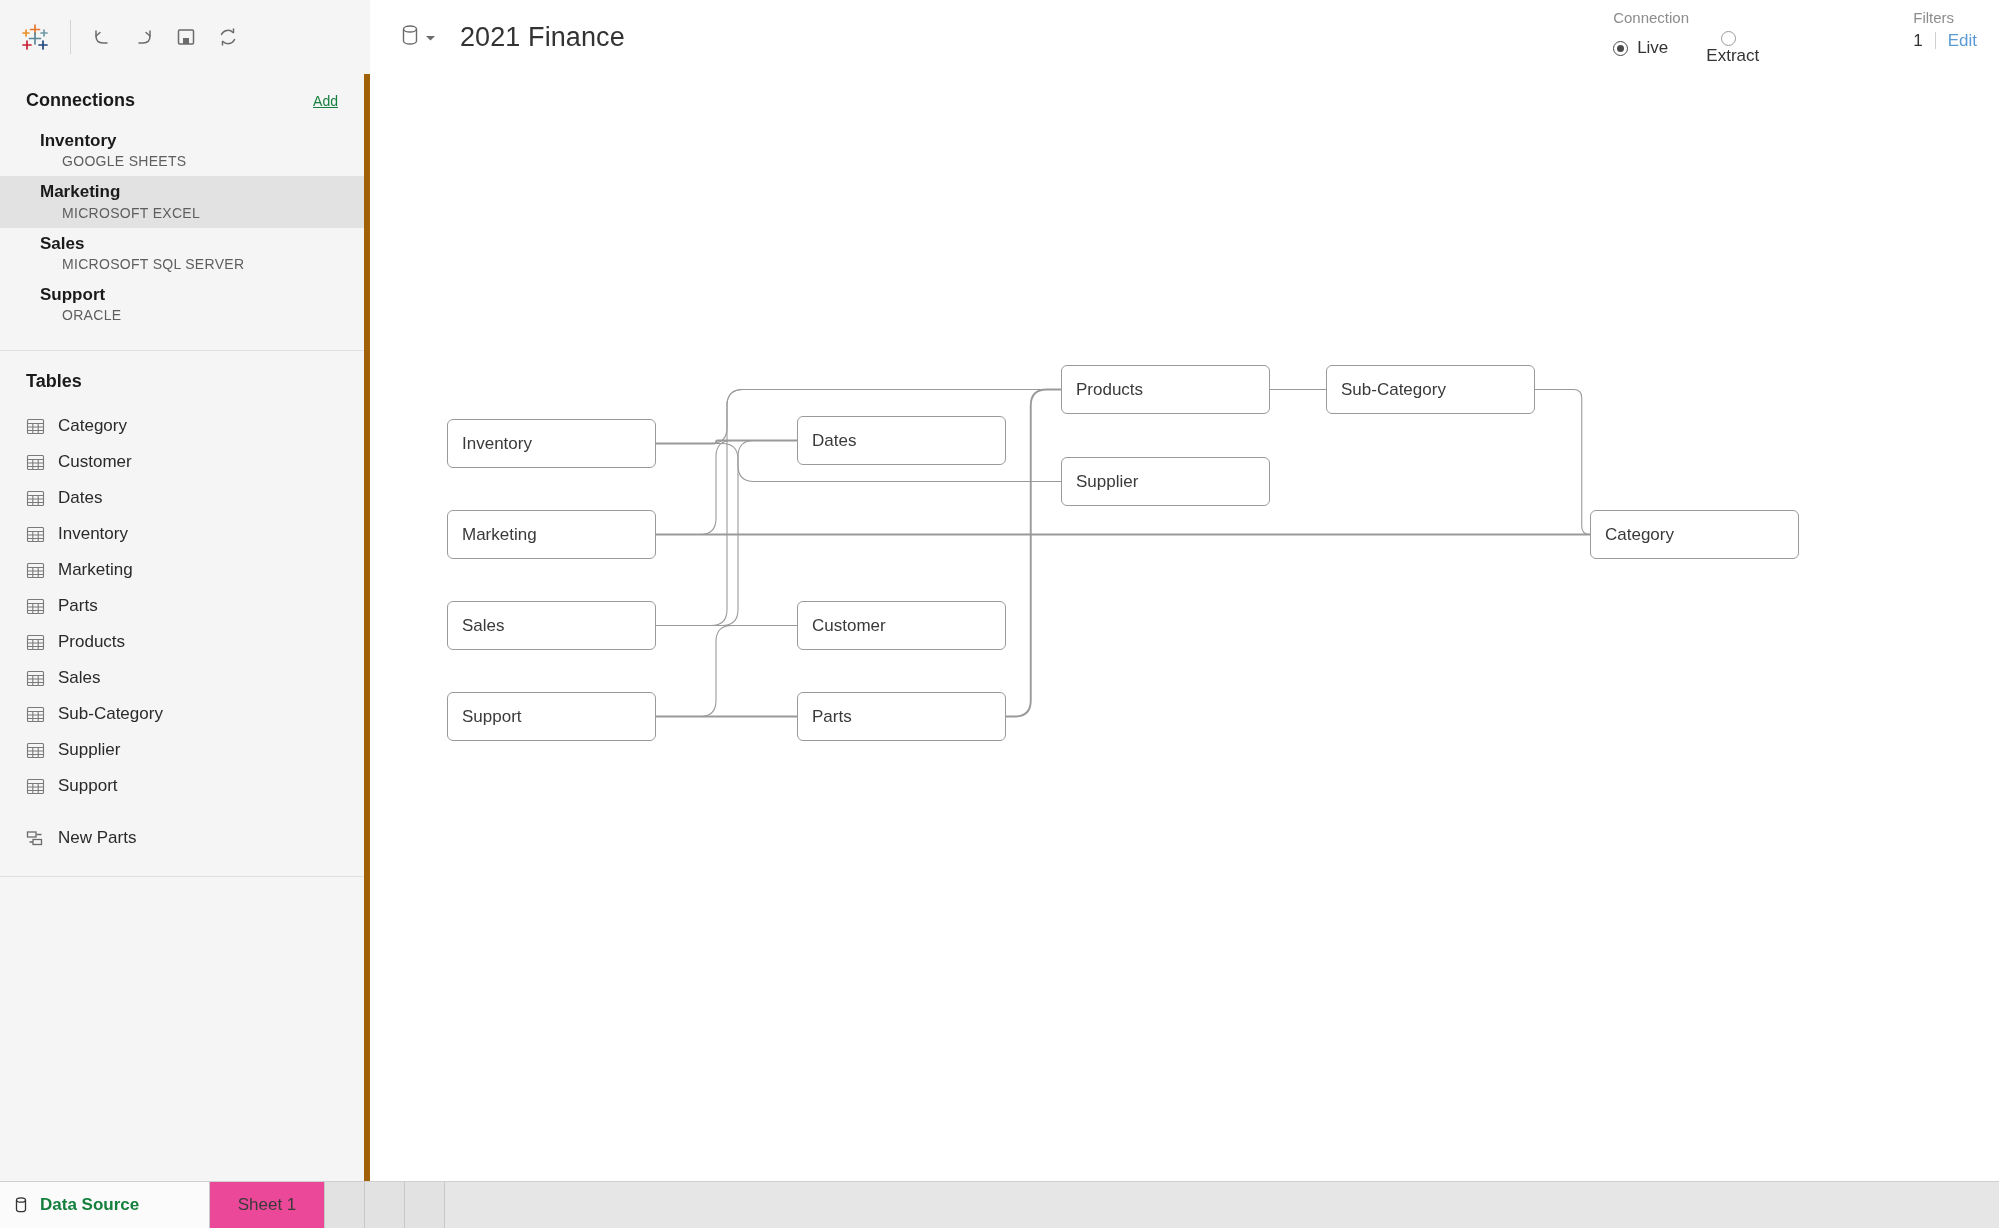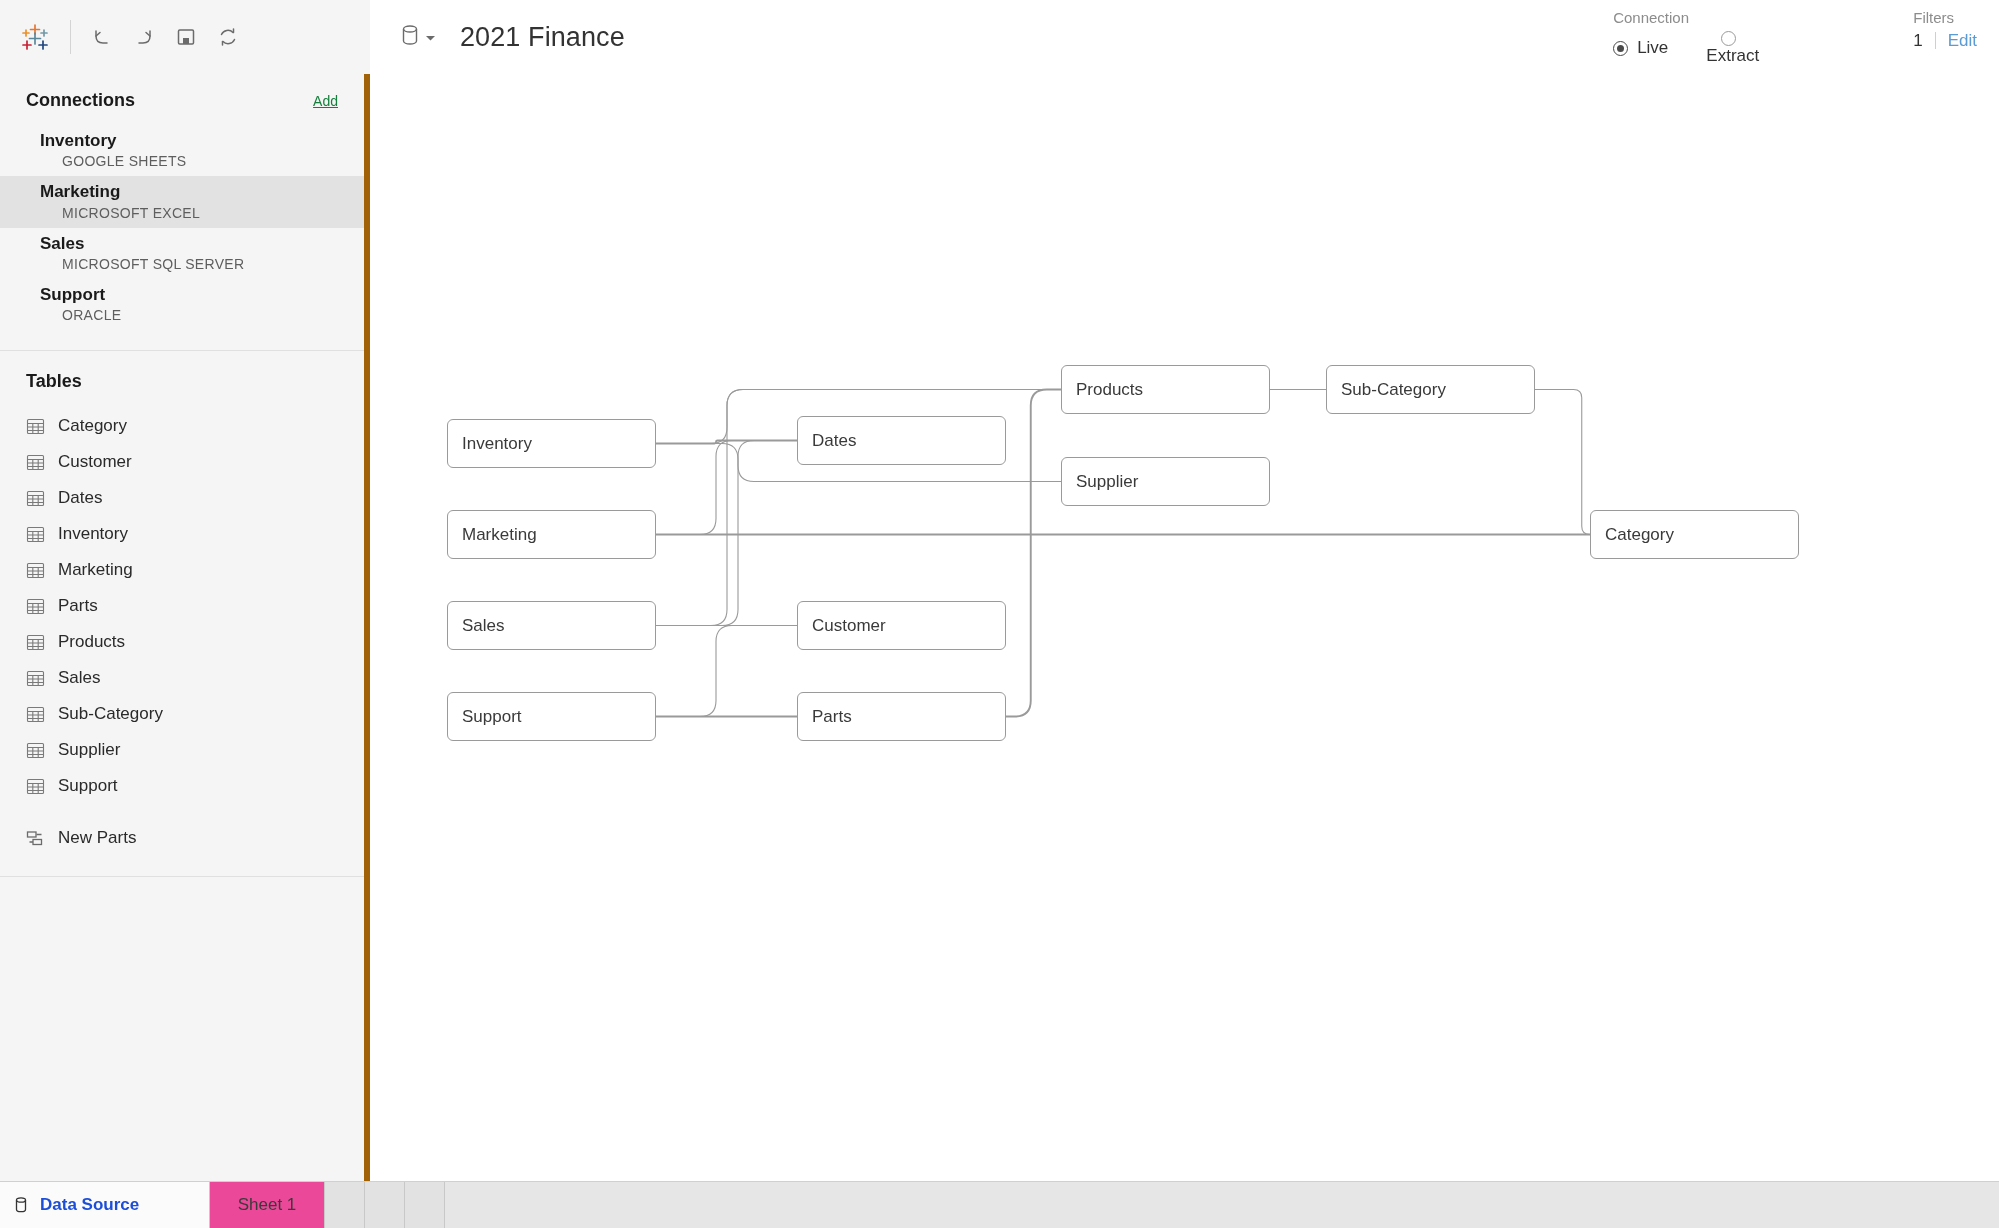--- a/index.html
+++ b/index.html
@@ -104,21 +104,21 @@
   
   #bottombar {
     position: absolute; left: 0; bottom: 0; width: 1999px; height: 47px;
     background: #e6e6e6; border-top: 1px solid #d0d0d0;
     display: flex; align-items: stretch;
   }
   .btab {
     display: flex; align-items: center; justify-content: center;
     border-right: 1px solid #c8c8c8; cursor: pointer; font-size: 17px; color: #3a3a3a;
   }
-  .btab.active { background: #fbfbfb; font-weight: bold; color: #1d4ed8; }
+  .btab.active { background: #fbfbfb; font-weight: bold; color: #15803d; }
   #tab-datasource { width: 210px; justify-content: flex-start; padding-left: 14px; }
   #tab-datasource .bt-icon { margin-right: 12px; display: flex; align-items: center; }
   #tab-sheet1 { width: 115px; background: #ec4899; }
   .btab-empty { width: 40px; background: #e2e2e2; }
   #bottom-rest { flex: 1; background: #e6e6e6; }
 </style>
 </head>
 <body>
 
 <div id="app">

